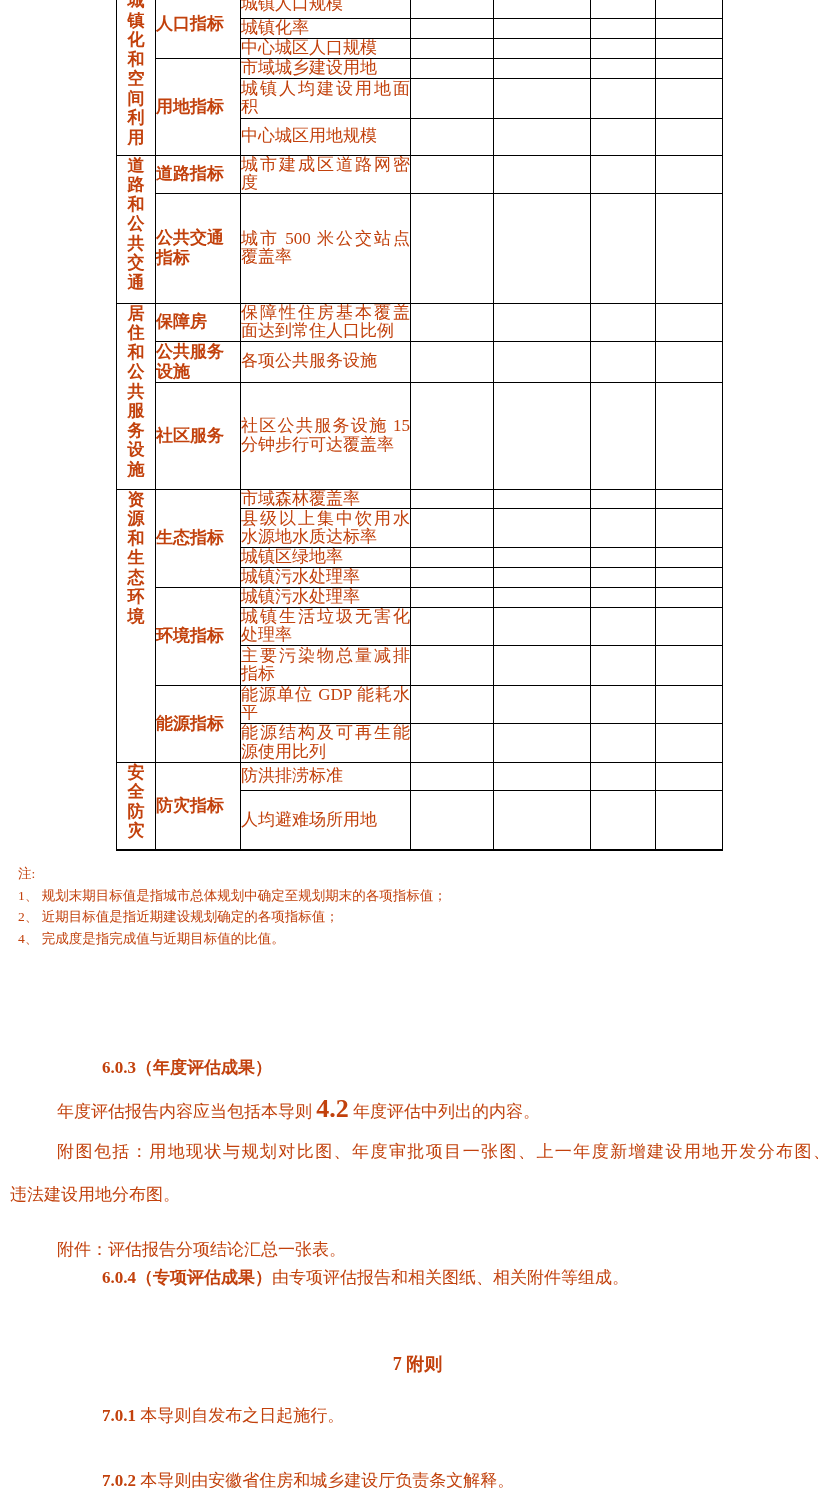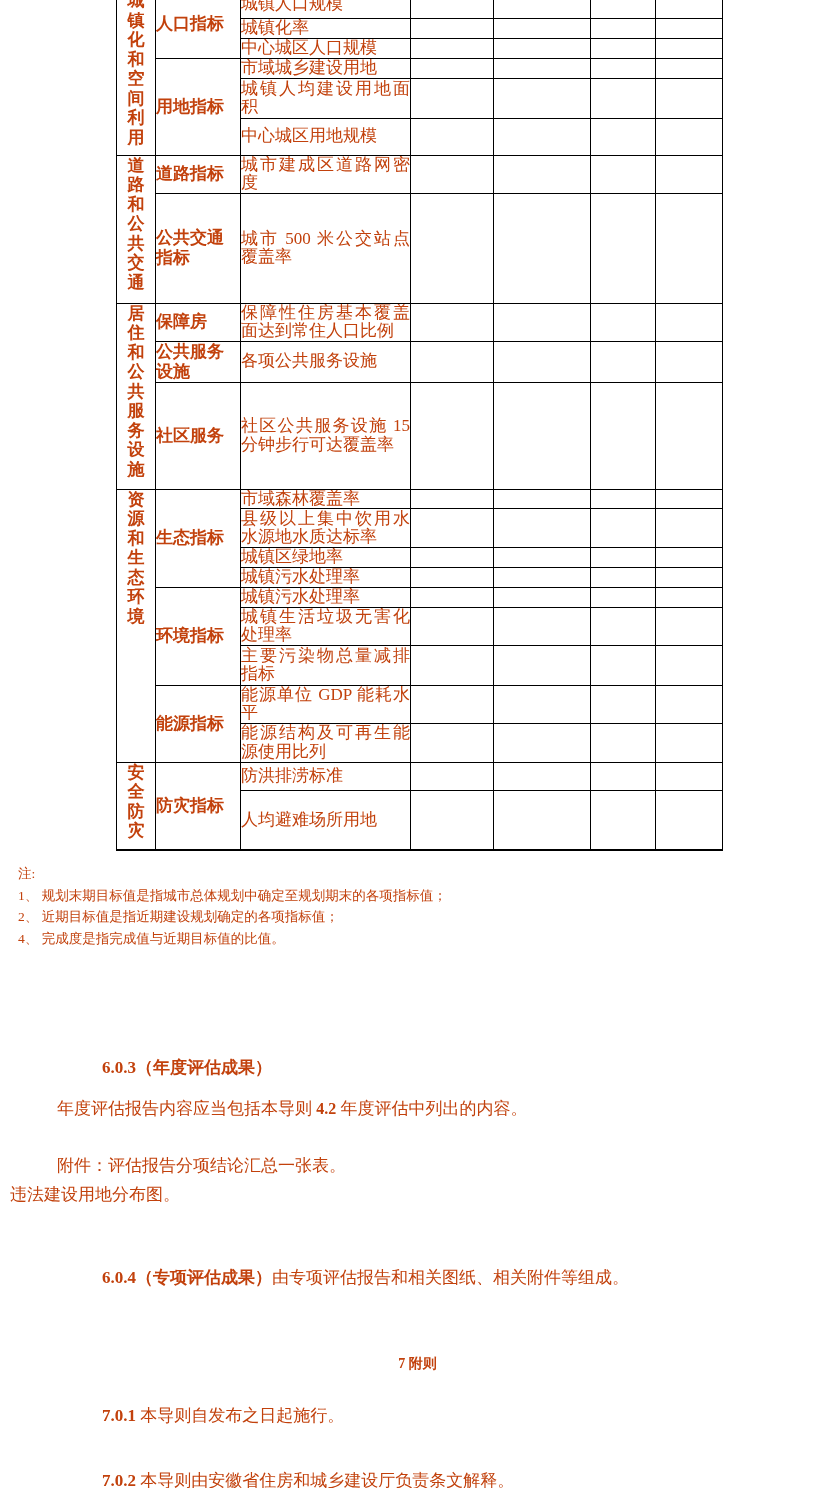--- a/index.html
+++ b/index.html
@@ -22,23 +22,23 @@
   td.ind{font-size:17px; padding:0 2px 0 5px; vertical-align:middle; text-align:justify;
          word-break:break-all; line-height:18.5px;}
   td.val{background:#fff;}
   
   .notes{position:absolute; left:18px; top:863px; font-size:13.5px; line-height:21.5px; white-space:nowrap;}
   
   .para{position:absolute; left:57px; font-size:17px; line-height:24px; white-space:nowrap;}
   .para.bold, .bold{font-weight:bold;margin-left:45px;}
   .para.flush{left:10px;}
   .para.justline{white-space:normal; width:773px; text-align:justify; text-align-last:justify;}
-  .ref{font-weight:bold; font-size:16px;}
+  .ref{font-weight:bold; font-size:26px;}
   .ch7{position:absolute; left:0; top:1352px; width:835px; text-align:center;
-       font-weight:bold; font-size:14px; line-height:24px;}
+       font-weight:bold; font-size:18px; line-height:24px;}
 </style>
 </head>
 <body>
 
 <div class="page">
 
   <div class="table-wrap">
     <table class="ind-table">
       <colgroup>
         <col style="width:39px">
@@ -228,24 +228,25 @@
     <div>注:</div>
     <div>1、 规划末期目标值是指城市总体规划中确定至规划期末的各项指标值；</div>
     <div>2、 近期目标值是指近期建设规划确定的各项指标值；</div>
     <div>4、 完成度是指完成值与近期目标值的比值。</div>
   </div>
 
   <div class="para bold" style="top:1056px">6.0.3（年度评估成果）</div>
 
   <div class="para" style="top:1097px"><span>年度评估报告内容应当包括本导则 </span><span class="ref">4.2</span><span> 年度评估中列出的内容。</span></div>
 
+  <div class="para justline" style="top:1140px">附图包括：用地现状与规划对比图、年度审批项目一张图、上一年度新增建设用地开发分布图、</div>
 
   <div class="para flush" style="top:1183px">违法建设用地分布图。</div>
 
-  <div class="para" style="top:1154px">附件：评估报告分项结论汇总一张表。</div>
+  <div class="para" style="top:1238px">附件：评估报告分项结论汇总一张表。</div>
 
   <div class="para" style="top:1266px"><span class="bold">6.0.4（专项评估成果）</span><span>由专项评估报告和相关图纸、相关附件等组成。</span></div>
 
   <div class="ch7">7 附则</div>
 
   <div class="para" style="top:1404px"><span class="bold">7.0.1</span><span> 本导则自发布之日起施行。</span></div>
 
   <div class="para" style="top:1469px"><span class="bold">7.0.2</span><span> 本导则由安徽省住房和城乡建设厅负责条文解释。</span></div>
 
 </div>

